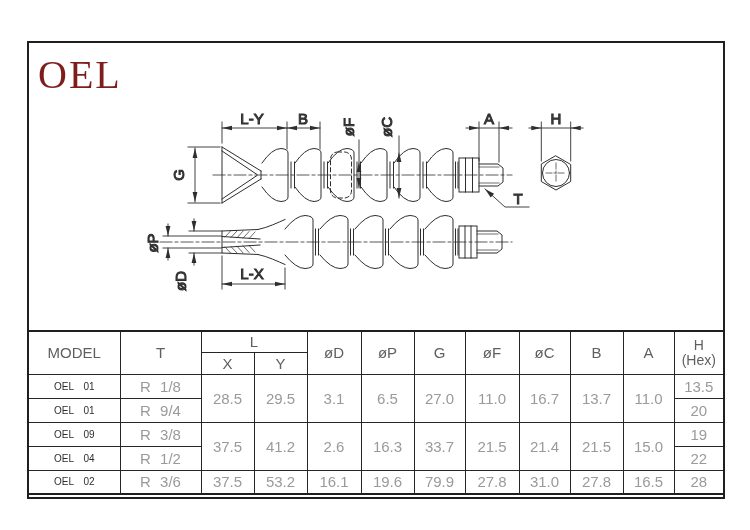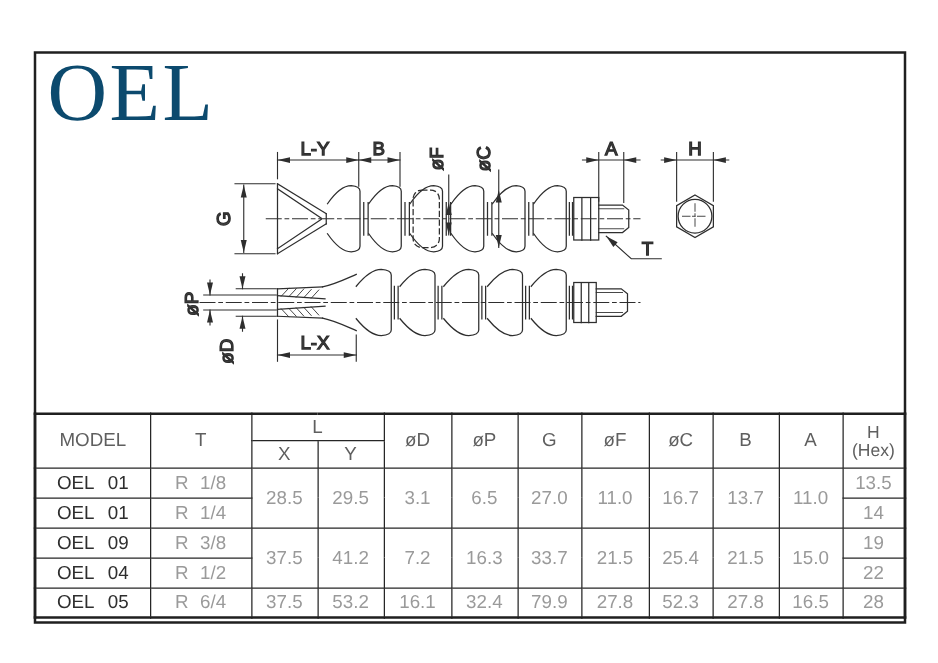--- a/index.html
+++ b/index.html
@@ -1,31 +1,31 @@
 <!DOCTYPE html>
 <html><head>
 <meta charset="utf-8">
 <style>
   html,body{margin:0;padding:0;background:#ffffff;}
   .screen{position:relative;width:750px;height:530px;background:#ffffff;overflow:hidden;
           font-family:"Liberation Sans",sans-serif;}
   .frame{position:absolute;left:27px;top:41px;width:698px;height:458px;
          border:2px solid #1f1f1f;box-sizing:border-box;}
   .title{position:absolute;left:38px;top:44px;font-family:"Liberation Serif",serif;
-         font-size:66px;line-height:62px;color:#0c4a6e;letter-spacing:2px;}
+         font-size:40px;line-height:62px;color:#7f1d1d;letter-spacing:2px;}
   svg.drawing{position:absolute;left:0;top:0;}
   svg.drawing text{font-family:"Liberation Sans",sans-serif;font-size:15px;fill:#4a4a4a;}
   .datatable{position:absolute;left:27px;top:330px;width:698px;border-collapse:collapse;
              table-layout:fixed;box-sizing:border-box;}
   .datatable td,.datatable th{border:1.5px solid #262626;padding:0;text-align:center;
              vertical-align:middle;font-weight:normal;overflow:hidden;white-space:nowrap;}
   .datatable{border:2px solid #1f1f1f;}
   .hdr{color:#5f5f5f;font-size:15px;}
   .hdr2{color:#5f5f5f;font-size:14px;line-height:15px;}
-  .model{color:#2e2e2e;font-size:15px;word-spacing:7px;}
+  .model{color:#2e2e2e;font-size:10px;word-spacing:7px;}
   .val{color:#9a9a9a;font-size:15px;word-spacing:5px;}
   .r-head1{height:21px;} .r-head2{height:22px;} .r-data{height:24px;}
 </style>
 </head>
 <body>
 
 <div class="screen">
 
   <div class="frame"></div>
 
@@ -238,54 +238,54 @@
         <td class="val" rowspan="2">6.5</td>
         <td class="val" rowspan="2">27.0</td>
         <td class="val" rowspan="2">11.0</td>
         <td class="val" rowspan="2">16.7</td>
         <td class="val" rowspan="2">13.7</td>
         <td class="val" rowspan="2">11.0</td>
         <td class="val">13.5</td>
       </tr>
       <tr class="r-data">
         <td class="model">OEL 01</td>
-        <td class="val">R 1/4</td>
-        <td class="val">14</td>
+        <td class="val">R 9/4</td>
+        <td class="val">20</td>
       </tr>
 
       <tr class="r-data">
         <td class="model">OEL 09</td>
         <td class="val">R 3/8</td>
         <td class="val" rowspan="2">37.5</td>
         <td class="val" rowspan="2">41.2</td>
-        <td class="val" rowspan="2">7.2</td>
+        <td class="val" rowspan="2">2.6</td>
         <td class="val" rowspan="2">16.3</td>
         <td class="val" rowspan="2">33.7</td>
         <td class="val" rowspan="2">21.5</td>
-        <td class="val" rowspan="2">25.4</td>
+        <td class="val" rowspan="2">21.4</td>
         <td class="val" rowspan="2">21.5</td>
         <td class="val" rowspan="2">15.0</td>
         <td class="val">19</td>
       </tr>
       <tr class="r-data">
         <td class="model">OEL 04</td>
         <td class="val">R 1/2</td>
         <td class="val">22</td>
       </tr>
 
       <tr class="r-data">
-        <td class="model">OEL 05</td>
-        <td class="val">R 6/4</td>
+        <td class="model">OEL 02</td>
+        <td class="val">R 3/6</td>
         <td class="val">37.5</td>
         <td class="val">53.2</td>
         <td class="val">16.1</td>
-        <td class="val">32.4</td>
+        <td class="val">19.6</td>
         <td class="val">79.9</td>
         <td class="val">27.8</td>
-        <td class="val">52.3</td>
+        <td class="val">31.0</td>
         <td class="val">27.8</td>
         <td class="val">16.5</td>
         <td class="val">28</td>
       </tr>
     </tbody>
   </table>
 
 </div>
 
 </body></html>

